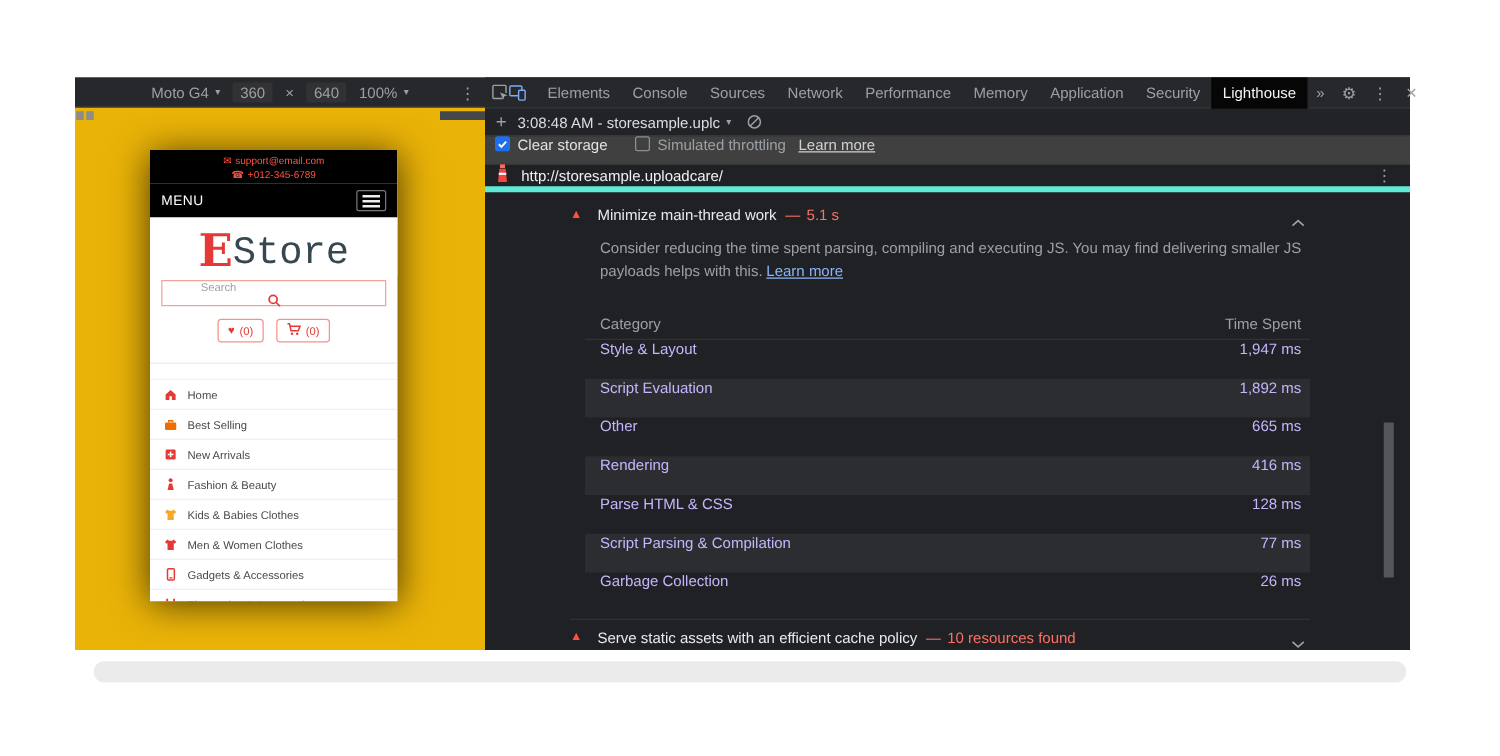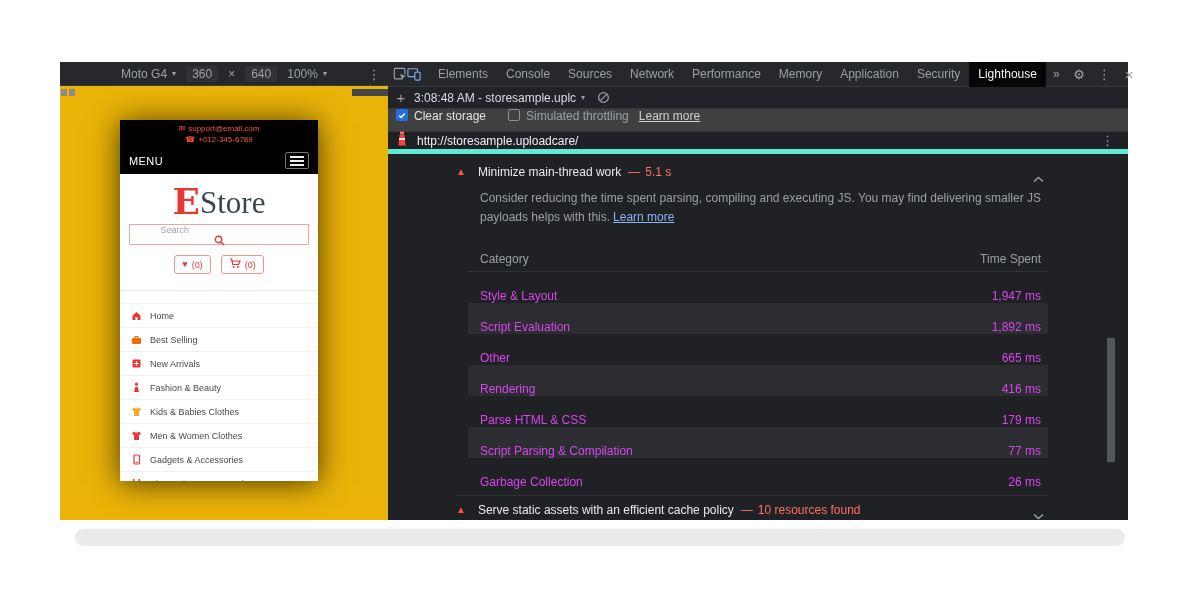--- a/index.html
+++ b/index.html
@@ -27,21 +27,21 @@
   .ph-top { height:27px; background:#000; color:#ff5242; font-size:8px; line-height:11px;
             display:flex; flex-direction:column; align-items:center; justify-content:center; }
   .ph-top .ic { margin-right:3px; }
   .ph-menu { height:27px; background:#000; display:flex; align-items:center; padding:0 9px; }
   .menu-label { color:#fff; font-size:11px; letter-spacing:.4px; }
   .burger { margin-left:auto; width:24px; height:17px; border:1px solid #777; border-radius:2px;
             display:flex; flex-direction:column; justify-content:center; align-items:center; gap:2px; }
   .burger i { display:block; width:14px; height:2px; background:#eee; }
   .ph-logo { height:47px; background:#fff; display:flex; align-items:flex-end; justify-content:center; padding-bottom:4px; }
   .logo-e { font-family:"DejaVu Serif", serif; font-weight:bold; color:#e53935; font-size:36px; line-height:.85; }
-  .logo-rest { font-family:Liberation Serif, serif; color:#37474f; font-size:31px; line-height:.95; }
+  .logo-rest { font-family:Liberation Mono, monospace; color:#37474f; font-size:31px; line-height:.95; }
   .ph-search { margin:3px 9px 0; height:21px; border:1px solid #f2a49c; display:flex; align-items:center; background:#fff;flex-direction:column; }
   .ph-search input { flex:1; border:0; outline:0; background:transparent; font-size:9px; color:#444; padding:0 6px; font-family:inherit; }
   .ph-search input::placeholder { color:#9e9e9e; }
   .search-btn { width:20px; height:100%; display:flex; align-items:center; justify-content:center; }
   .ph-actions { margin-top:10px; display:flex; justify-content:center; gap:10px; }
   .pill { height:19px; border:1px solid #f0948c; border-radius:3px; background:#fff; color:#e53935;
           font-size:9px; display:flex; align-items:center; gap:4px; padding:0 7px; font-family:inherit; }
   .heart { font-size:9px; line-height:1; }
   .ph-nav { margin-top:16px; border-top:1px solid #ebe9f6; list-style:none; }
   .nav-spacer { height:13px; border-bottom:1px solid #f1f0f8; }
@@ -93,21 +93,21 @@
   .c1 { top:15px; } .c2 { top:352px; }
 
   .audit-desc { position:absolute; left:92px; top:35px; width:585px; font-size:12px; line-height:19px; color:#9aa0a6; }
   .link2 { color:#8ab4f8; text-decoration:underline; margin-left:3px; }
 
   .tbl { position:absolute; left:80px; top:93px; width:580px; }
   .tbl-head { display:flex; height:25px; align-items:center; color:#9aa0a6; font-size:12px;
               border-bottom:1px solid rgba(255,255,255,.08); }
   .tc { flex:1; padding-left:12px; }
   .tt { padding-right:7px; }
-  .trow { display:flex; height:31px; align-items:flex-end; font-size:12px; color:#d946ef; }
+  .trow { display:flex; height:31px; align-items:flex-start; font-size:12px; color:#c4b5fd; }
   .trow.alt { background:#2c2d31; }
 
   .split { position:absolute; left:68px; top:341px; width:592px; height:1px; background:rgba(255,255,255,.08); }
   .vscroll { position:absolute; left:719px; top:276px; width:8px; height:124px; background:#53565a; }
 
   .bottom-strip { position:absolute; left:75px; top:529px; width:1050px; height:17px; background:#ebebeb; border-radius:9px; }
 </style>
 </head>
 <body>
 
@@ -345,21 +345,21 @@
           <div class="trow">
             <span class="tc">Other</span>
             <span class="tt">665 ms</span>
           </div>
           <div class="trow alt">
             <span class="tc">Rendering</span>
             <span class="tt">416 ms</span>
           </div>
           <div class="trow">
             <span class="tc">Parse HTML &amp; CSS</span>
-            <span class="tt">179 ms</span>
+            <span class="tt">128 ms</span>
           </div>
           <div class="trow alt">
             <span class="tc">Script Parsing &amp; Compilation</span>
             <span class="tt">77 ms</span>
           </div>
           <div class="trow">
             <span class="tc">Garbage Collection</span>
             <span class="tt">26 ms</span>
           </div>
         </div>

